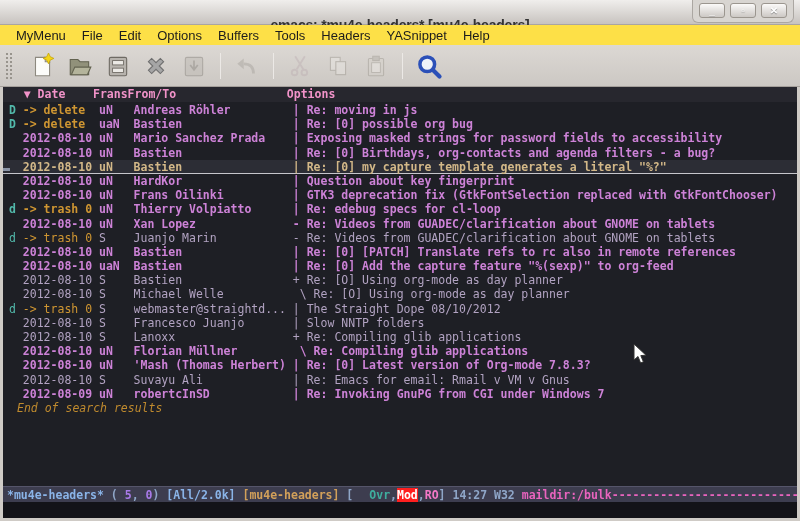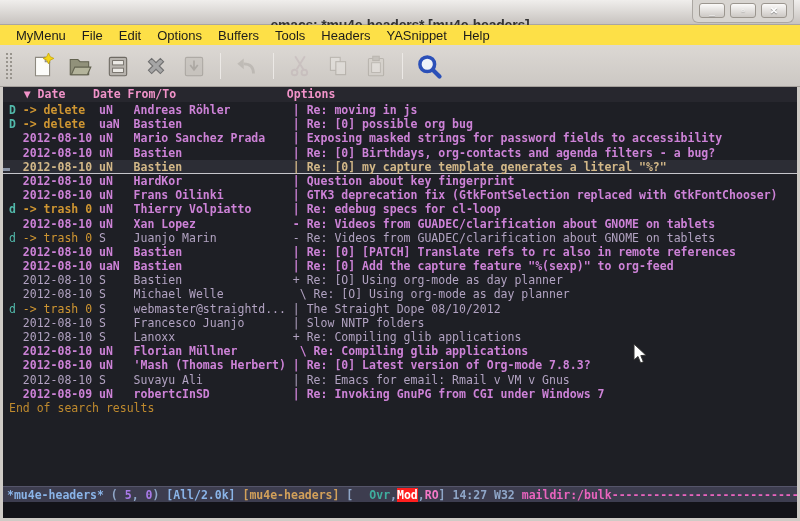--- a/index.html
+++ b/index.html
@@ -72,22 +72,22 @@
   .c-sub{flex:1;}
   .row.unread{font-weight:bold;color:var(--unread);}
   .row.seen{color:var(--seen);}
   .row .c-date.action{color:var(--orange);}
   .row.current{background:var(--current-bg);border-bottom:1px solid #c6c6cc;}
   .row.current .c-date,.row.current .c-flags,.row.current .c-from,.row.current .c-sub{color:var(--current-text);}
   .row.current::before{
     content:"";position:absolute;left:0;bottom:2px;width:7px;height:3px;background:#8a93a5;
   }
   .footer{
-    height:14.2px;line-height:14.2px;padding-left:6px;white-space:pre;
-    color:var(--footer-orange);
+    height:14.2px;line-height:14.2px;padding-left:14px;white-space:pre;
+    color:var(--footer-orange);font-style:italic;
   }
   
   .modeline{
     height:16px;line-height:16px;background:var(--modeline-bg);
     font-weight:bold;white-space:pre;overflow:hidden;
     color:var(--ml-blue);padding-left:4px;
     border-top:1px solid #55556a;
   }
   .ml-buffer{color:var(--ml-blue);}
   .ml-dim{color:#8fa6c8;}
@@ -196,21 +196,21 @@
           <circle cx="10.5" cy="10.5" r="6.3" fill="#eef2f8" stroke="#2b50b8" stroke-width="3"></circle>
           <line x1="15.6" y1="15.6" x2="21" y2="21" stroke="#2b50b8" stroke-width="3.6" stroke-linecap="round"></line>
         </svg>
       </div>
     </div>
 
   <div class="content">
     <div class="headerline">
       <span class="c-marker"></span>
       <span class="c-date"> ▼ Date</span>
-      <span class="c-flags">Date</span>
+      <span class="c-flags">Frans</span>
       <span class="c-from">From/To</span>
       <span class="c-sub">Options</span>
     </div>
     <div class="buffer" id="buffer">
         <div class="row unread"><span class="c-marker">D</span><span class="c-date action">-&gt; delete</span><span class="c-flags">uN</span><span class="c-from">Andreas Röhler</span><span class="c-sub">| Re: moving in js</span></div>
         <div class="row unread"><span class="c-marker">D</span><span class="c-date action">-&gt; delete</span><span class="c-flags">uaN</span><span class="c-from">Bastien</span><span class="c-sub">| Re: [0] possible org bug</span></div>
         <div class="row unread"><span class="c-marker"></span><span class="c-date">2012-08-10</span><span class="c-flags">uN</span><span class="c-from">Mario Sanchez Prada</span><span class="c-sub">| Exposing masked strings for password fields to accessibility</span></div>
         <div class="row unread"><span class="c-marker"></span><span class="c-date">2012-08-10</span><span class="c-flags">uN</span><span class="c-from">Bastien</span><span class="c-sub">| Re: [0] Birthdays, org-contacts and agenda filters - a bug?</span></div>
         <div class="row unread current"><span class="c-marker"></span><span class="c-date">2012-08-10</span><span class="c-flags">uN</span><span class="c-from">Bastien</span><span class="c-sub">| Re: [0] my capture template generates a literal "%?"</span></div>
         <div class="row unread"><span class="c-marker"></span><span class="c-date">2012-08-10</span><span class="c-flags">uN</span><span class="c-from">HardKor</span><span class="c-sub">| Question about key fingerprint</span></div>

